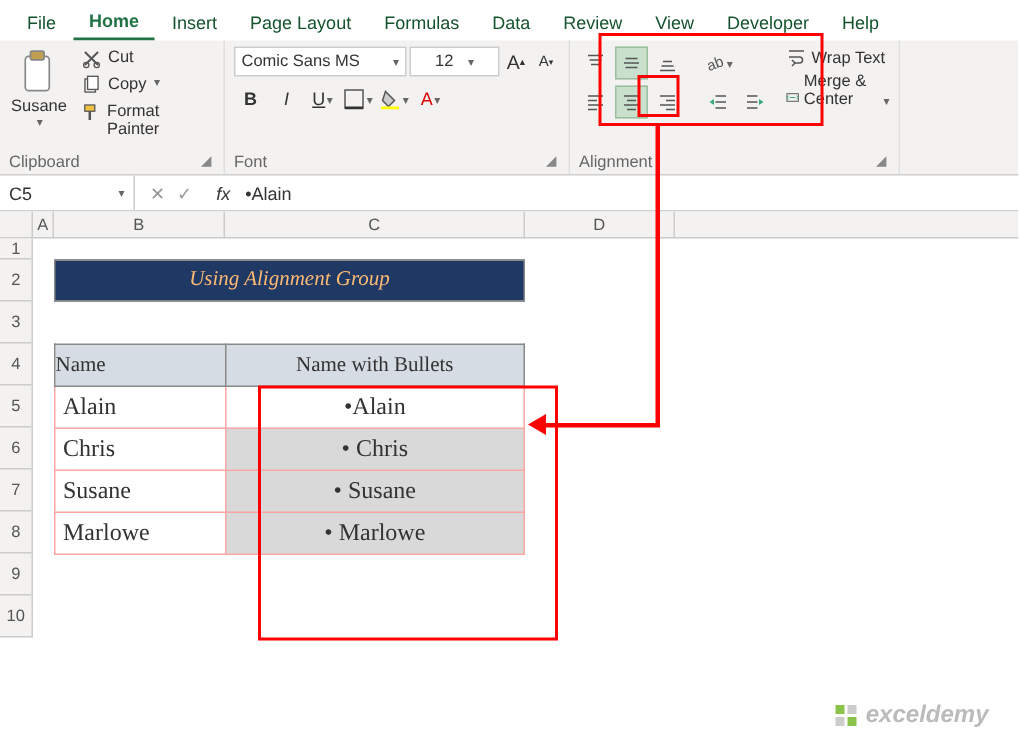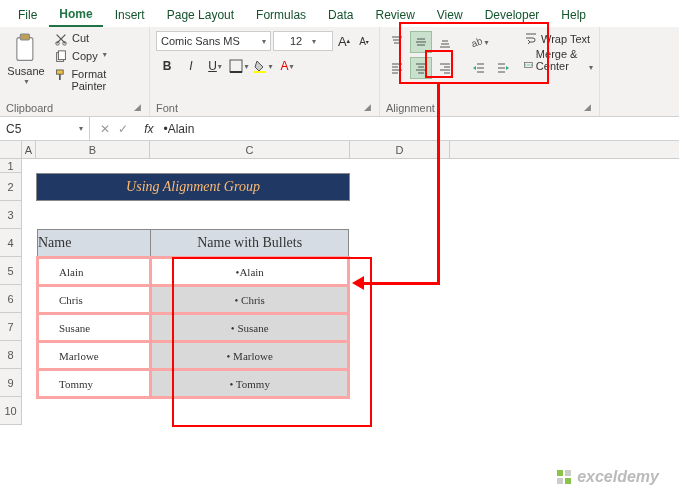--- a/index.html
+++ b/index.html
@@ -74,21 +74,21 @@
 .rh { height: 28px; border-bottom: 1px solid #ccc; text-align: center; font-size: 11px; color: #555; line-height: 28px; }
 .rh.r1 { height: 14px; line-height: 14px; }
 .cells { position: relative; }
 
 
 .databox { position: absolute; left: 14px; top: 14px; }
 .titlebar { width: 314px; height: 28px; background: #1f3864; color: #fdba74; font-family: 'Comic Sans MS', cursive; font-size: 14px; font-style: italic; display: flex; align-items: center; justify-content: center; border: 1px solid #888; }
 .spacer-row { height: 28px; }
 .tbl { border-collapse: collapse; }
 .tbl th { background: #d6dce4; font-family: 'Comic Sans MS', cursive; font-weight: normal; font-size: 14px; border: 1px solid #888; height: 28px; }
-.tbl td { font-family: 'Comic Sans MS', cursive; font-size: 11px; border: 3px solid #fca5a5; height: 28px; padding: 0 20px; }
+.tbl td { font-family: 'Comic Sans MS', cursive; font-size: 16px; border: 1px solid #fca5a5; height: 28px; padding: 0 5px; }
 .tbl .c-name { width: 114px; text-align: left; }
 .tbl .c-bul { width: 200px; text-align: center; background: #d9d9d9; }
 
 
 .sel-range { position: absolute; border: 2.5px solid #ff0000; pointer-events: none; }
 .sel-c5c10 { left: 150px; top: 98px; width: 200px; height: 170px; }
 
 
 .arrow-line { position: absolute; background: #ff0000; z-index: 40; }
 .arrow-v { left: 437px; top: 84px; width: 3px; height: 200px; }
@@ -359,24 +359,20 @@
                 <td class="c-bul">• Chris</td>
               </tr>
           <tr>
                 <td class="c-name">Susane</td>
                 <td class="c-bul">• Susane</td>
               </tr>
           <tr>
                 <td class="c-name">Marlowe</td>
                 <td class="c-bul">• Marlowe</td>
               </tr>
-          <tr>
-                <td class="c-name">Tommy</td>
-                <td class="c-bul">• Tommy</td>
-              </tr>
         </tbody>
           </table>
       </div>
       <div class="sel-range sel-c5c10"></div>
     </div>
   </div>
 </div>
 
 <div class="arrow-line arrow-v"></div>
 <div class="arrow-line arrow-h"></div>

